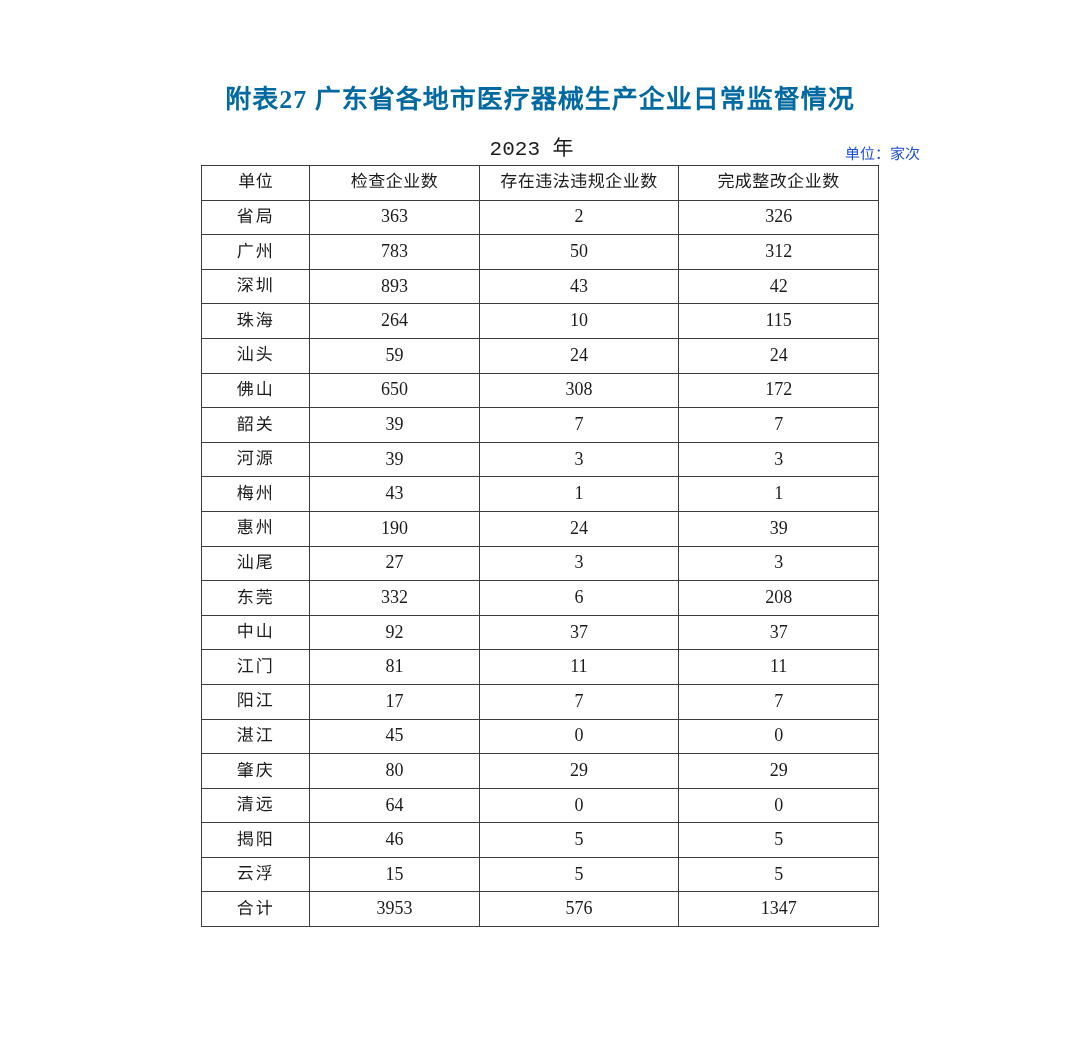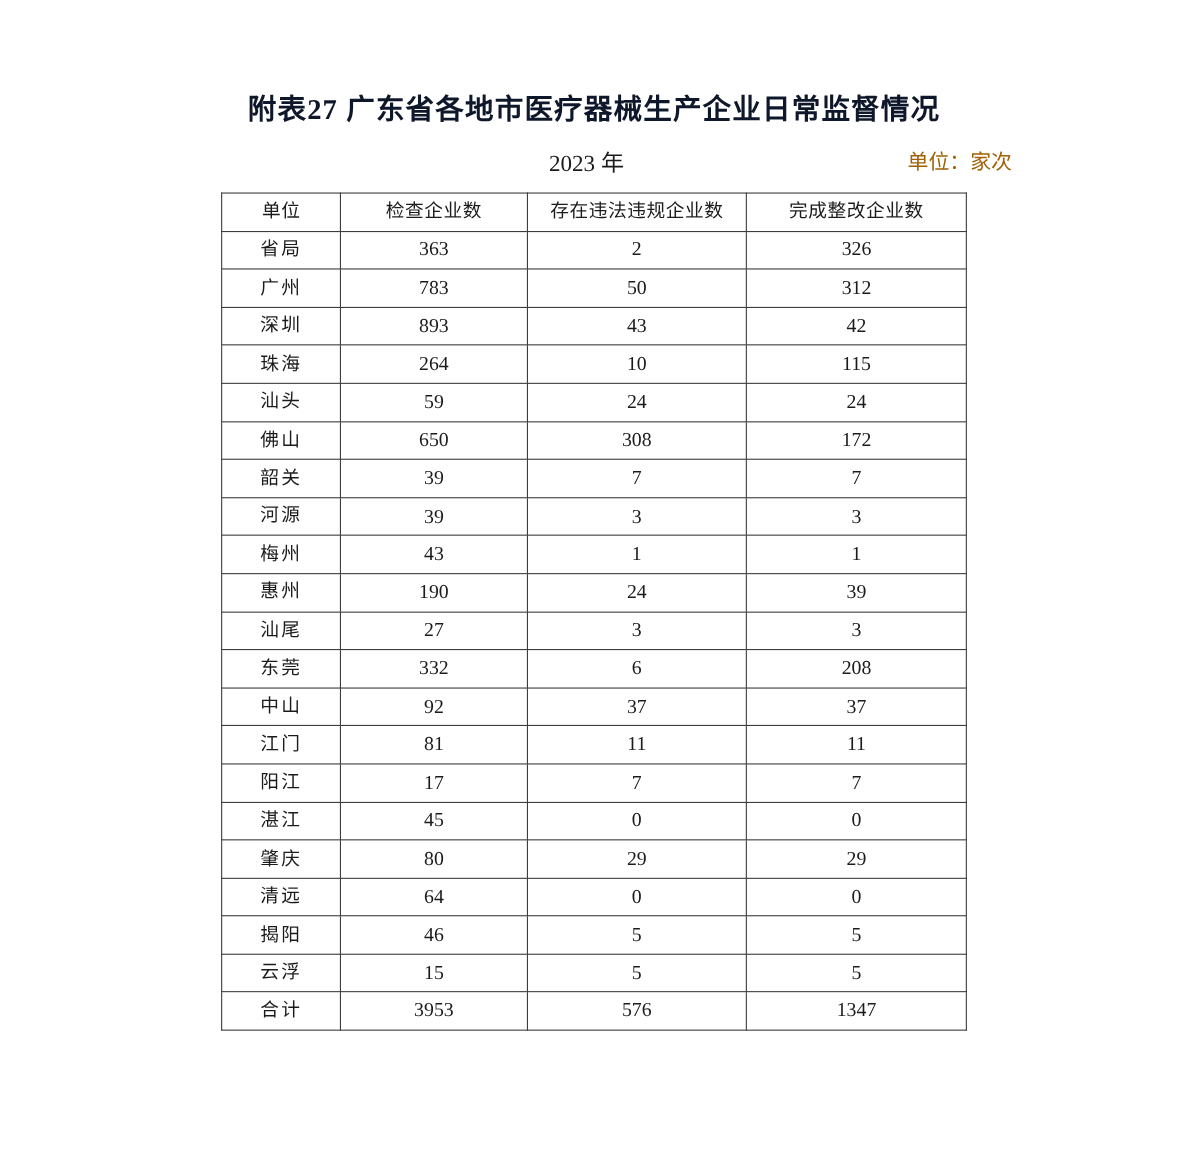--- a/index.html
+++ b/index.html
@@ -21,47 +21,48 @@
     box-sizing: border-box;
     padding: 0;
   }
   .title {
     text-align: center;
     font-family: "Liberation Serif", "DejaVu Serif", serif;
     font-weight: bold;
     font-size: 26px;
     letter-spacing: 1px;
     margin: 78px 0 0 0;
-    color: #0f172a;
+    color: #0369a1;
   }
   .subline {
     position: relative;
     width: 700px;
     margin: 16px auto 0 auto;
     height: 28px;
   }
   .year {
     position: absolute;
     left: 50%;
     transform: translateX(-60%);
     font-size: 21px;
     color: #1b1b1b;
     white-space: nowrap;
+    font-family: Liberation Mono, monospace;
   }
   .unit {
     position: absolute;
     right: -30px;
-    top: 1px;
-    font-size: 19px;
-    color: #a16207;
+    top: 11px;
+    font-size: 15px;
+    color: #1d4ed8;
     white-space: nowrap;
   }
   .table-wrap {
     width: 678px;
-    margin: 16px auto 0 auto;
+    margin: 6px auto 0 auto;
   }
   table {
     border-collapse: collapse;
     width: 100%;
     table-layout: fixed;
   }
   col.c0 { width: 16.0%; }
   col.c1 { width: 25.0%; }
   col.c2 { width: 29.5%; }
   col.c3 { width: 29.5%; }

